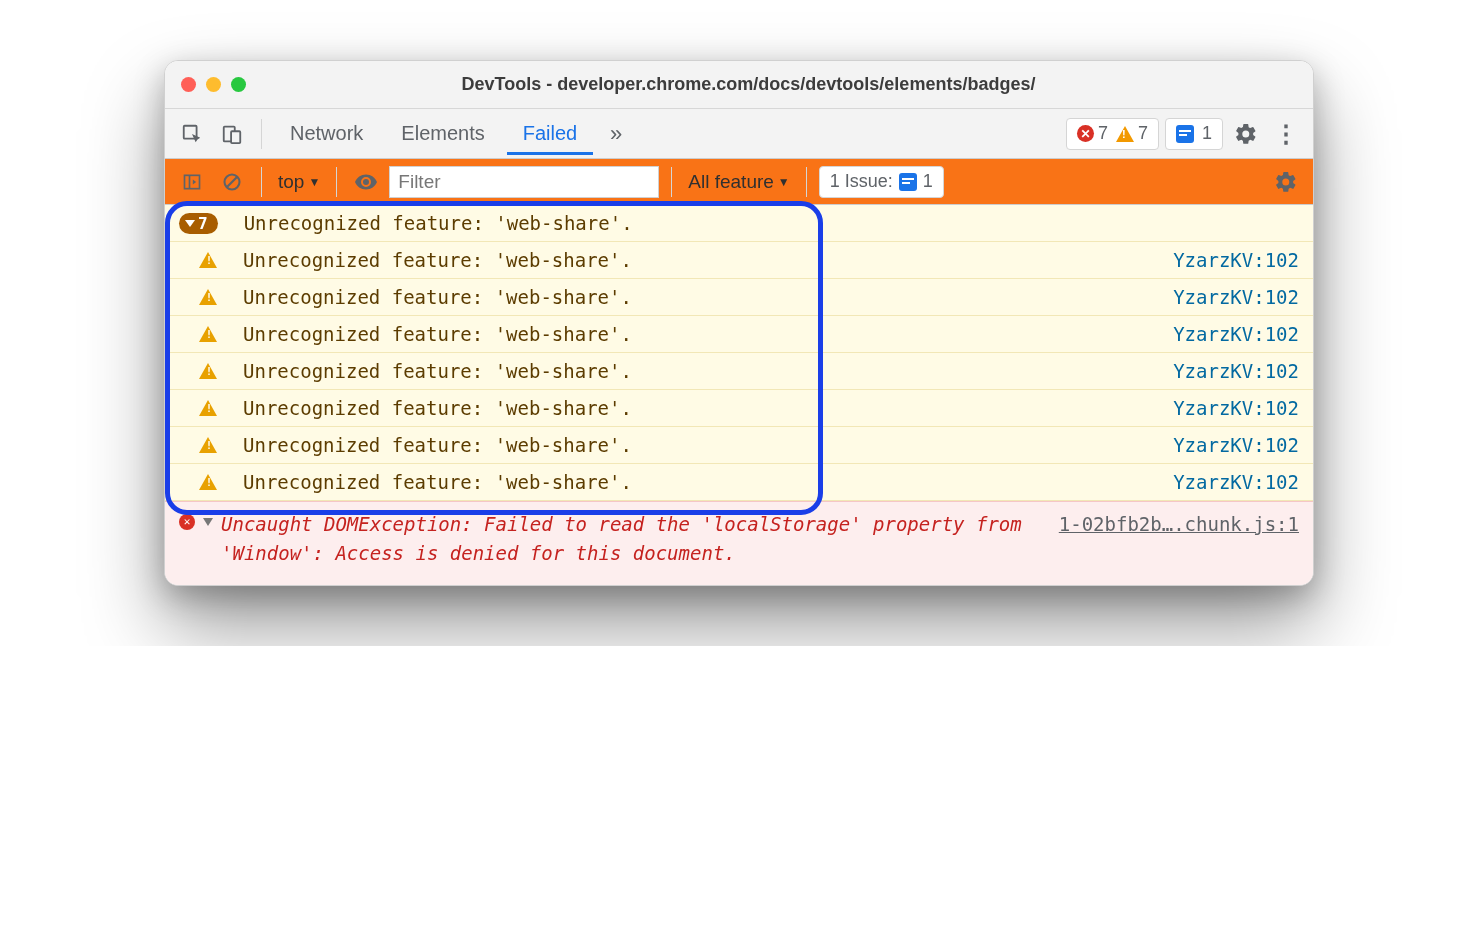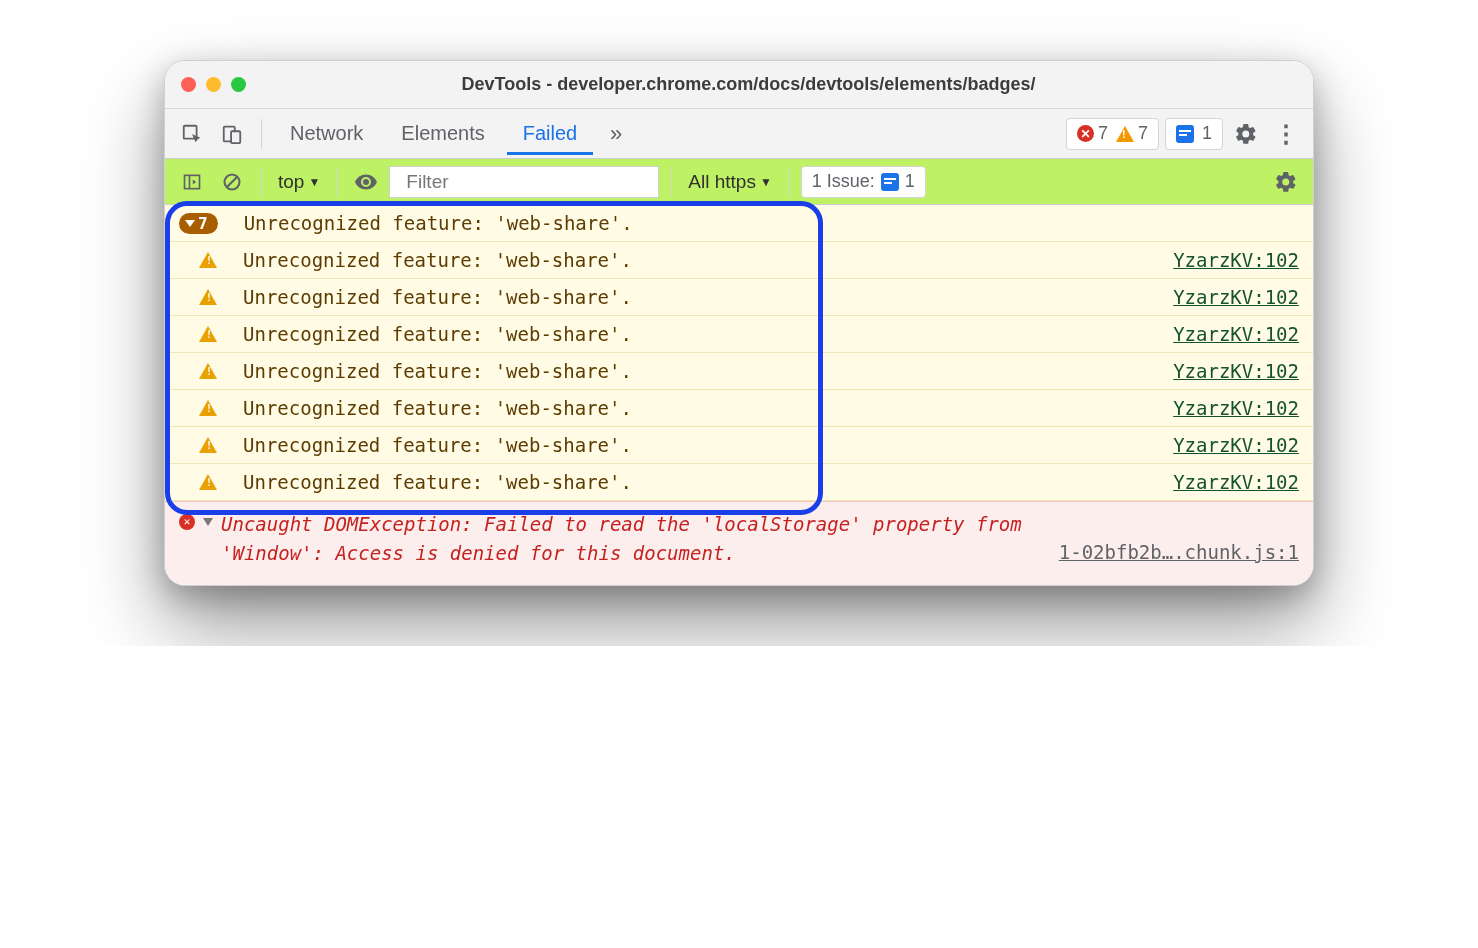--- a/index.html
+++ b/index.html
@@ -6,21 +6,21 @@
   body {
     font-family: -apple-system, BlinkMacSystemFont, "Segoe UI", Helvetica, Arial, sans-serif;
     background: #fff;
     display: flex;
     align-items: flex-start;
     justify-content: center;
     padding: 60px 40px;
   }
   .window {
     width: 1150px;
-    border-radius: 21px;
+    border-radius: 14px;
     background: #fff;
     box-shadow: 0 40px 80px rgba(0,0,0,0.4), 0 10px 30px rgba(0,0,0,0.25);
     overflow: hidden;
     border: 1px solid #d0d0d0;
   }
   
   .titlebar {
     height: 48px;
     background: #f3f3f3;
     display: flex;
@@ -113,31 +113,31 @@
   .issue-icon::after { top: 9px; width: 8px; }
 
   
   .console-toolbar {
     height: 46px;
     display: flex;
     align-items: center;
     padding: 0 10px;
     border-bottom: 1px solid #ccc;
     gap: 6px;
-    background: #bef264;
+    background: #f97316;
   }
   .dropdown {
     font-size: 19px; color: #303030;
     display: inline-flex; align-items: center; gap: 4px;
     padding: 0 4px; cursor: pointer;
   }
   .filter-input {
     width: 270px; height: 32px;
     border: 1px solid #d0d0d0;
-    font-size: 19px; padding: 0 16px;
+    font-size: 19px; padding: 0 8px;
     color: #303030; background: #fff;
   }
   .filter-input::placeholder { color: #777; }
 
   
   .highlight-outline {
     position: relative;
   }
   .highlight-outline::after {
     content: "";
@@ -176,22 +176,21 @@
   }
   .count-badge .tri {
     width: 0; height: 0;
     border-left: 5px solid transparent;
     border-right: 5px solid transparent;
     border-top: 7px solid #fff;
   }
   .log-text { flex: 0 0 auto; margin-left: 16px; }
   .log-spacer { flex: 1; }
   .log-source {
-    color: #14532d;
-    text-decoration: underline;
+    color: #0369a1;
     cursor: pointer;
   }
   .warn-icon-small {
     width: 0; height: 0;
     border-left: 9px solid transparent;
     border-right: 9px solid transparent;
     border-bottom: 16px solid #e8a100;
     position: relative; flex-shrink: 0;
   }
   .warn-icon-small::after {
@@ -221,21 +220,20 @@
   .err-caret {
     width: 0; height: 0;
     border-left: 5px solid transparent;
     border-right: 5px solid transparent;
     border-top: 8px solid #777;
     margin-top: 8px; flex-shrink: 0;
   }
   .error-block .src {
     color: #5f6368; text-decoration: underline;
     margin-left: auto;
-    margin-top: 28px;
   }
   .error-block .trace {
     padding-left: 82px;
   }
   .error-block .trace .url { color: #5f6368; text-decoration: underline; }
 
   svg { display: block; }
 </style>
 </head>
 <body>
@@ -313,21 +311,21 @@
     </div>
     <div class="vsep"></div>
     <div class="icon-btn">
       <svg width="24" height="24" viewBox="0 0 24 24" fill="#5f6368">
           <path d="M12 4.5C7 4.5 2.73 7.61 1 12c1.73 4.39 6 7.5 11 7.5s9.27-3.11 11-7.5C21.27 7.61 17 4.5 12 4.5zM12 17a5 5 0 1 1 0-10 5 5 0 0 1 0 10zm0-8a3 3 0 1 0 0 6 3 3 0 0 0 0-6z"></path>
         </svg>
     </div>
     <input class="filter-input" placeholder="Filter" style="">
     <div class="vsep"></div>
     <div class="dropdown">
-      <span>All https</span>
+      <span>All feature</span>
       <span style="font-size:12px;">▼</span>
     </div>
     <div class="vsep"></div>
     <div class="badge-box" style="gap:6px;">
       <span>1 Issue:</span>
       <span class="issue-icon"></span>
       <span>1</span>
     </div>
     <div class="spacer"></div>
     <div class="icon-btn">

